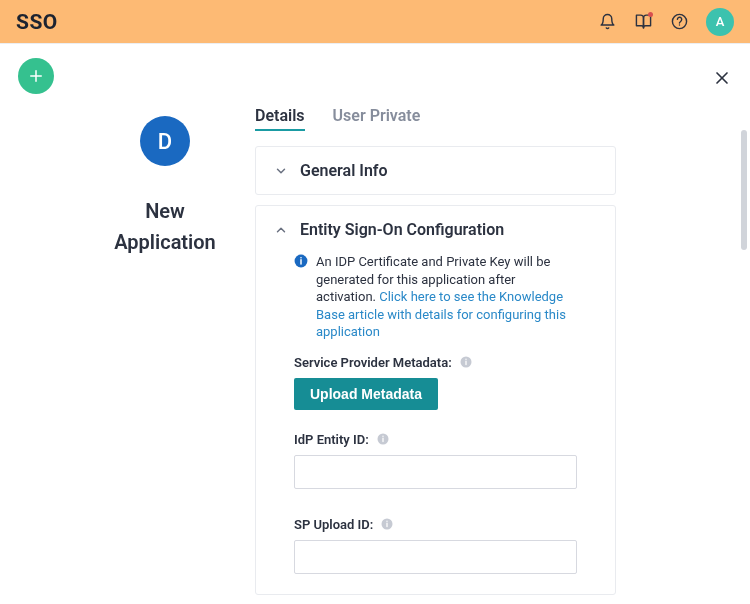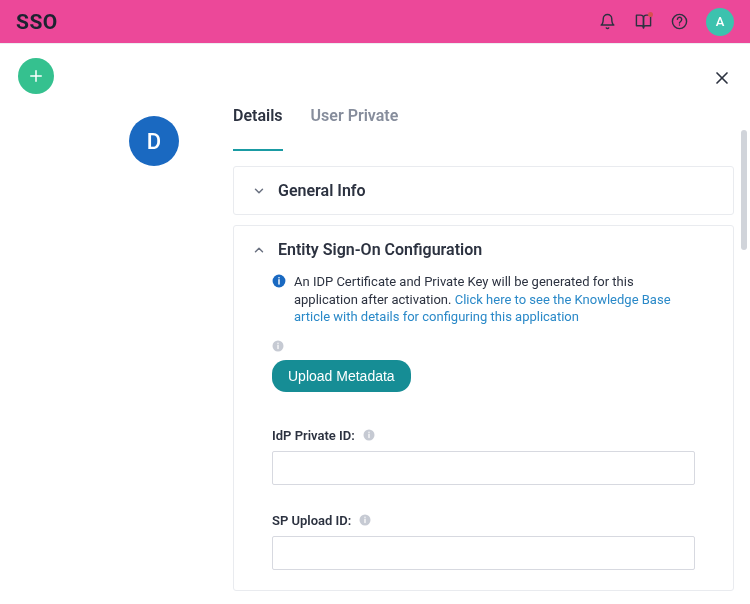--- a/index.html
+++ b/index.html
@@ -11,21 +11,21 @@
     height: 604px;
     overflow: hidden;
     position: relative;
   }
   .topbar {
     height: 44px;
     display: flex;
     align-items: center;
     padding: 0 16px;
     border-bottom: 1px solid #eceef1;
-    background: #ec4899;
+    background: #fdba74;
     justify-content: space-between;
   }
   .logo {
     font-weight: 700;
     font-size: 21px;
     letter-spacing: 0.5px;
     color: #1c2330;
   }
   .topbar-right {
     display: flex;
@@ -118,33 +118,33 @@
     display: flex;
     gap: 28px;
     padding: 0 0 0 0;
     border-bottom: 1px solid transparent;
     margin-bottom: 14px;
   }
   .tab {
     font-size: 16px;
     font-weight: 600;
     color: #868d9c;
-    padding-bottom: 24px;
+    padding-bottom: 4px;
     cursor: pointer;
   }
   .tab.active {
     color: #2c3240;
     border-bottom: 2px solid #1a9ba3;
   }
   .section {
     background: #fff;
     border: 1px solid #e9ebef;
     border-radius: 3px;
     margin-bottom: 10px;
-    width: 501px;
+    width: 361px;
   }
   .section-header {
     display: flex;
     align-items: center;
     gap: 12px;
     padding: 14px 18px;
     cursor: pointer;
   }
   .section-header .chev {
     color: #6a7180;
@@ -186,26 +186,26 @@
   }
   .field-label .hint-icon {
     color: #b8bec9;
     display: inline-flex;
   }
   .btn-primary {
     display: inline-block;
     background: #168d95;
     color: #fff;
     font-size: 14px;
-    font-weight: 400;
+    font-weight: 700;
     padding: 8px 16px;
-    border-radius: 14px;
+    border-radius: 2px;
     border: none;
     cursor: pointer;
-    margin-bottom: 36px;
+    margin-bottom: 22px;
   }
   .text-input {
     width: 100%;
     height: 34px;
     border: 1px solid #d7d9e0;
     border-radius: 2px;
     padding: 0 10px;
     font-size: 14px;
     color: #2c3240;
     margin-bottom: 28px;
@@ -264,20 +264,24 @@
 <div class="fab">
   <svg width="18" height="18" viewBox="0 0 24 24" fill="none" stroke="currentColor" stroke-width="2" stroke-linecap="round">
       <line x1="12" y1="5" x2="12" y2="19"></line>
       <line x1="5" y1="12" x2="19" y2="12"></line>
     </svg>
 </div>
 
 <div class="panel">
   <div class="side">
     <div class="app-avatar">D</div>
+    <div class="app-title">
+      <span>New</span><br>
+      <span>Application</span>
+    </div>
   </div>
 
   <div class="main">
     <span class="close-x">
       <svg width="20" height="20" viewBox="0 0 24 24" fill="none" stroke="currentColor" stroke-width="2" stroke-linecap="round">
           <line x1="18" y1="6" x2="6" y2="18"></line>
           <line x1="6" y1="6" x2="18" y2="18"></line>
         </svg>
     </span>
 
@@ -314,32 +318,33 @@
                 <line x1="12" y1="10" x2="12" y2="17" stroke="#fff" stroke-width="2.5" stroke-linecap="round"></line>
                 <circle cx="12" cy="6.5" r="1.4" fill="#fff" stroke="none"></circle>
               </svg>
           </span>
           <span>
             <span>An IDP Certificate and Private Key will be generated for this application after activation. </span><a>Click here to see the Knowledge Base article with details for configuring this application</a>
           </span>
         </div>
 
         <div class="field-label">
+          <span>Service Provider Metadata:</span>
           <span class="hint-icon">
             <svg width="12" height="12" viewBox="0 0 24 24" fill="#c6cad3">
                 <circle cx="12" cy="12" r="11"></circle>
                 <line x1="12" y1="10" x2="12" y2="17" stroke="#fff" stroke-width="2.5" stroke-linecap="round"></line>
                 <circle cx="12" cy="6.5" r="1.4" fill="#fff"></circle>
               </svg>
           </span>
         </div>
         <button class="btn-primary">Upload Metadata</button>
 
         <div class="field-label">
-          <span>IdP Private ID:</span>
+          <span>IdP Entity ID:</span>
           <span class="hint-icon">
             <svg width="12" height="12" viewBox="0 0 24 24" fill="#c6cad3">
                 <circle cx="12" cy="12" r="11"></circle>
                 <line x1="12" y1="10" x2="12" y2="17" stroke="#fff" stroke-width="2.5" stroke-linecap="round"></line>
                 <circle cx="12" cy="6.5" r="1.4" fill="#fff"></circle>
               </svg>
           </span>
         </div>
         <input class="text-input" type="text" value="" style="">
 

